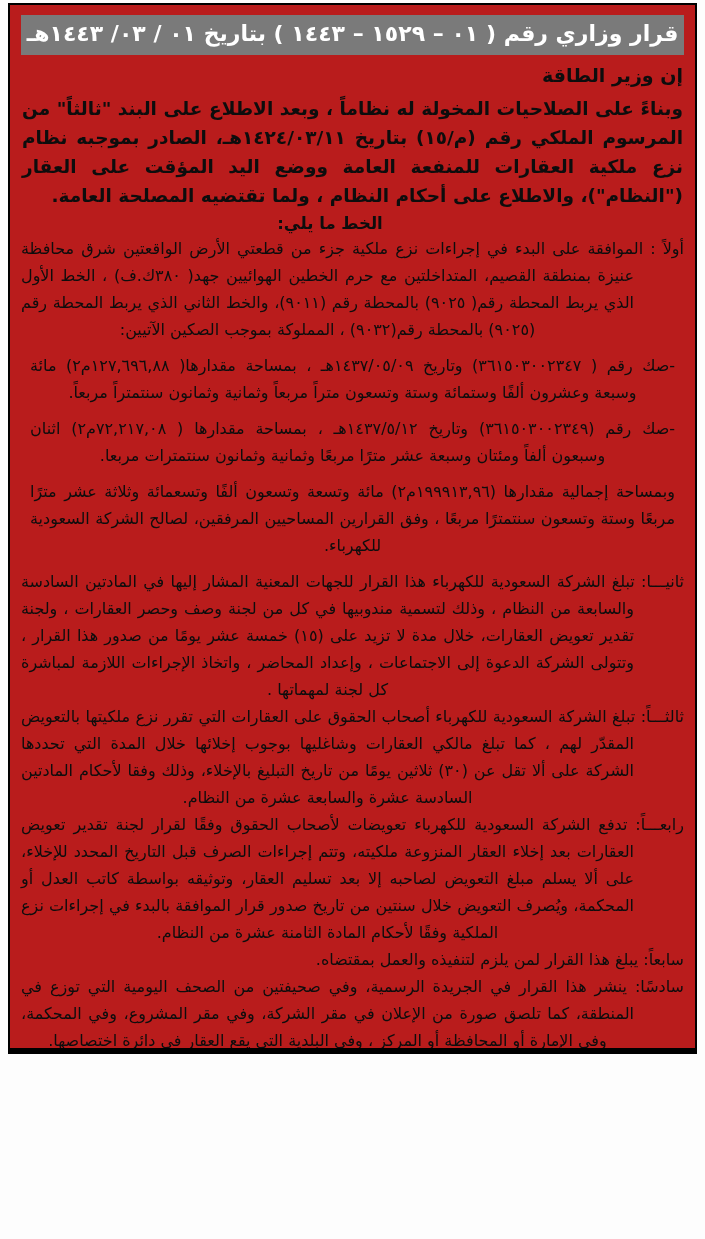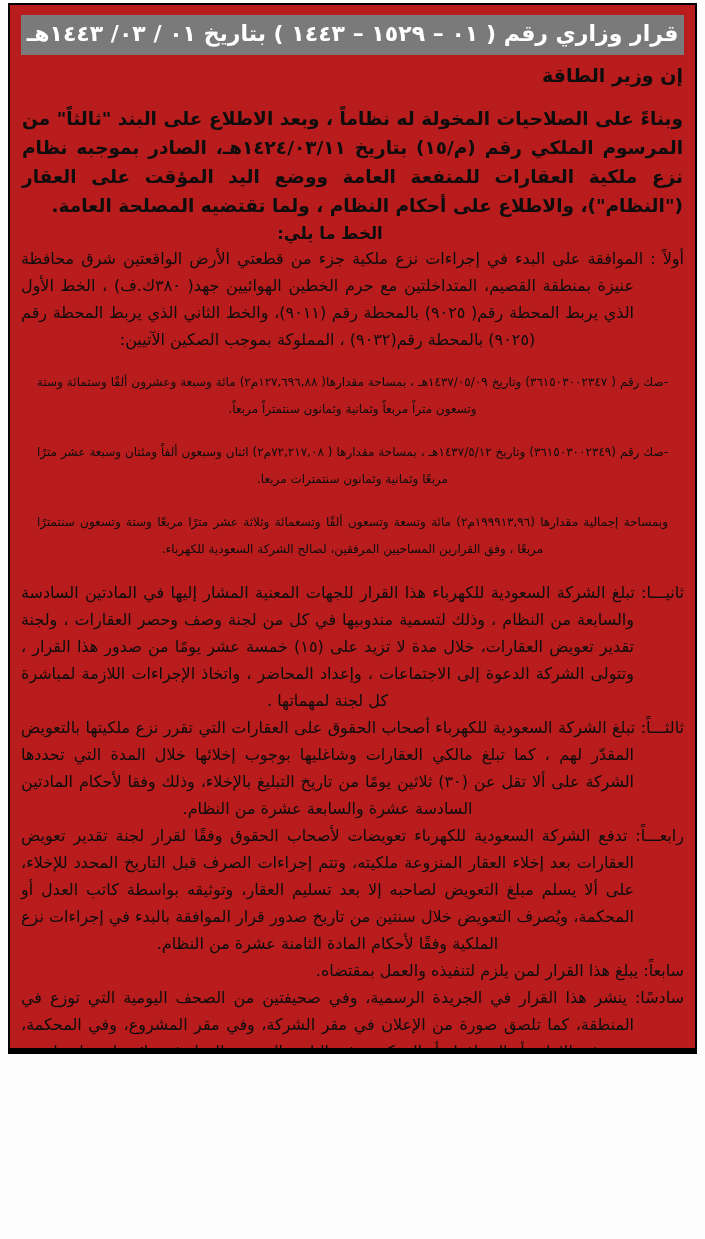--- a/index.html
+++ b/index.html
@@ -23,21 +23,21 @@
   .header-bar {
     background: #7a7a7a; color: #fff;
     font-weight: bold; font-size: 22px;
     text-align: center;
     padding: 6px 4px 9px 4px;
     margin: 2px 0 6px 0;
   }
   .salutation {
     font-size: 19px; font-weight: bold;
     text-align: right;
-    margin: 9px 1px 18px 1px;
+    margin: 9px 1px 8px 1px;
   }
   .preamble {
     font-size: 18.5px; font-weight: bold;
     line-height: 29px;
     text-align: justify;
     margin: 3px 1px 0 1px;
   }
   .decree-intro {
     font-size: 16.5px; font-weight: bold;
     text-align: center;
@@ -45,23 +45,23 @@
     margin: 4px 0 2px 0;
   }
   p.clause {
     font-size: 16px; line-height: 27px;
     text-align: justify; text-align-last: center;
     margin: 0; padding-right: 50px; text-indent: -50px;
   }
   p.clause.single { text-align-last: right; }
   .clause-label { white-space: pre; }
   p.deed {
-    font-size: 12px; line-height: 27px;
+    font-size: 16px; line-height: 27px;
     text-align: justify; text-align-last: center;
-    margin: 16px;
+    margin: 9px;
   }
   .closing {
     font-size: 16.5px;
     text-align: right;
     padding-left: 95px;
     margin: 3px 0 1px 0;
   }
   .signature {
     width: max-content; max-width: 360px;
     margin: 3px 325px 0 0;

